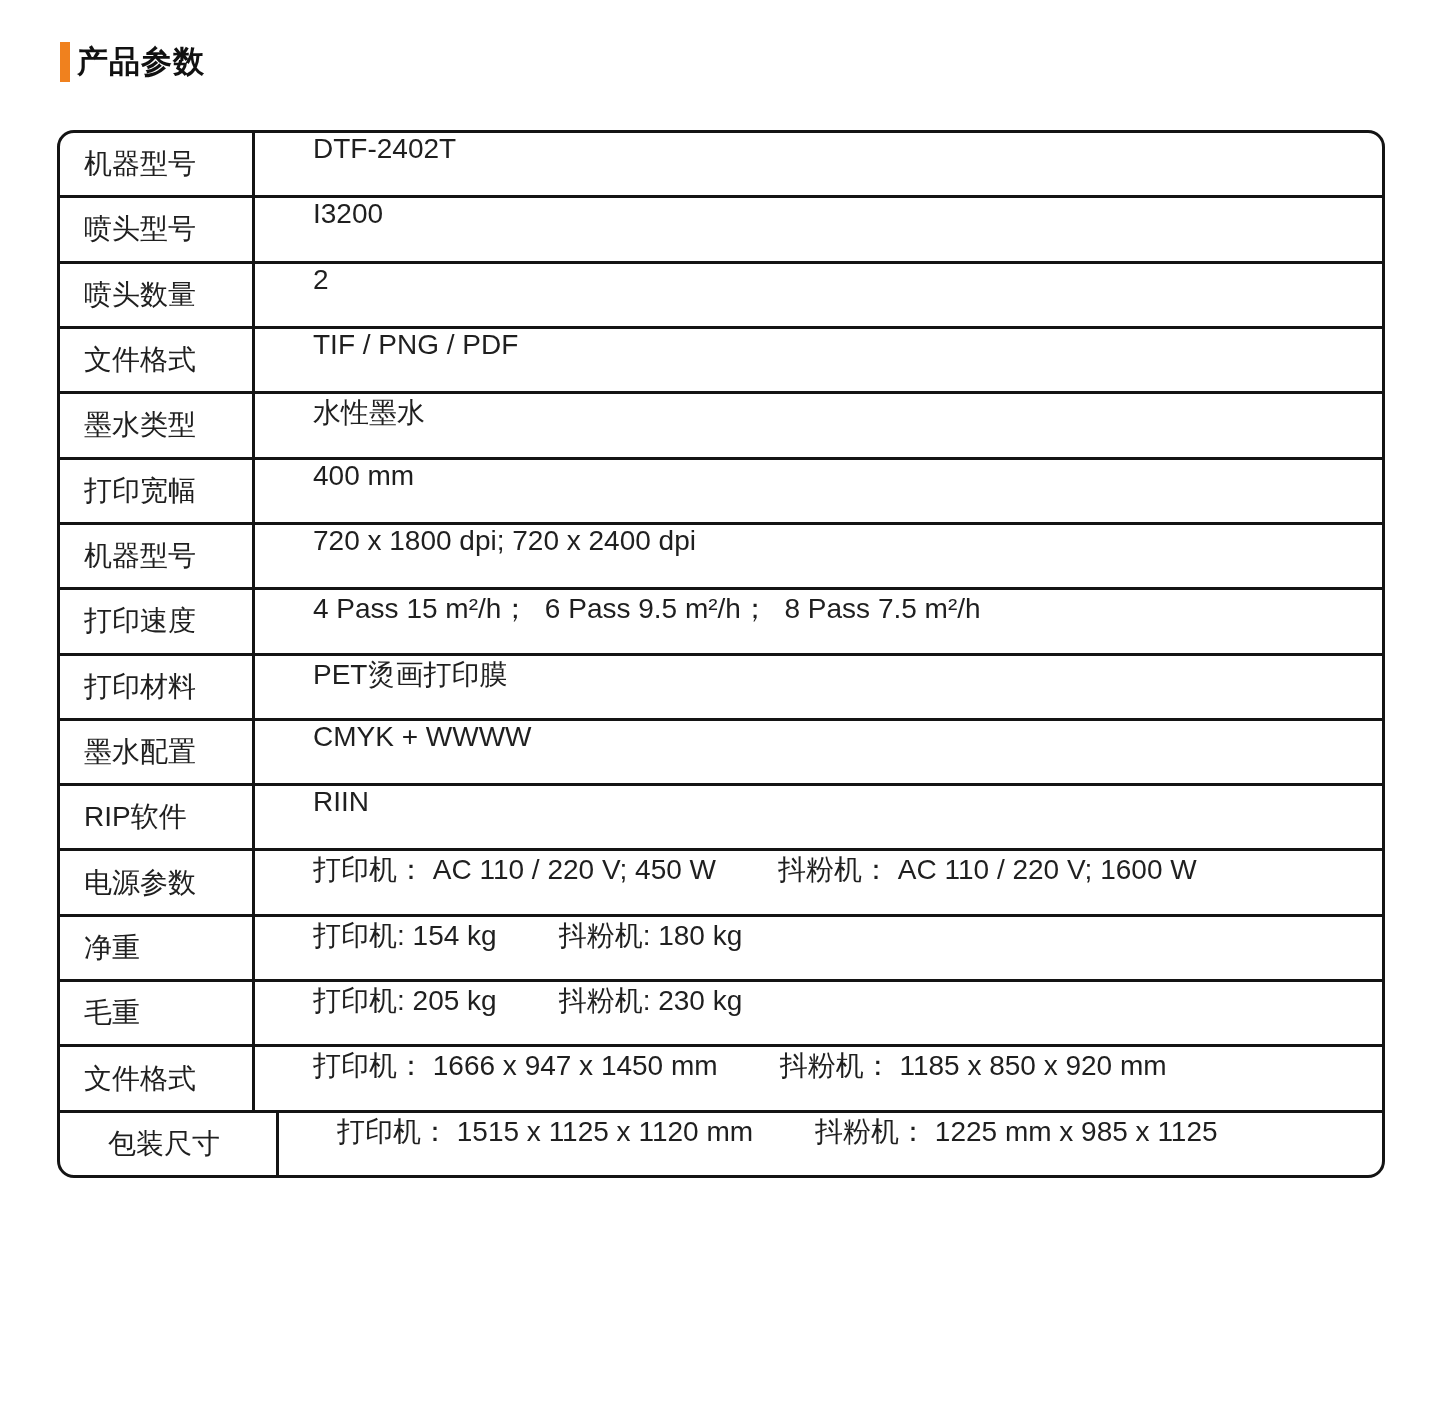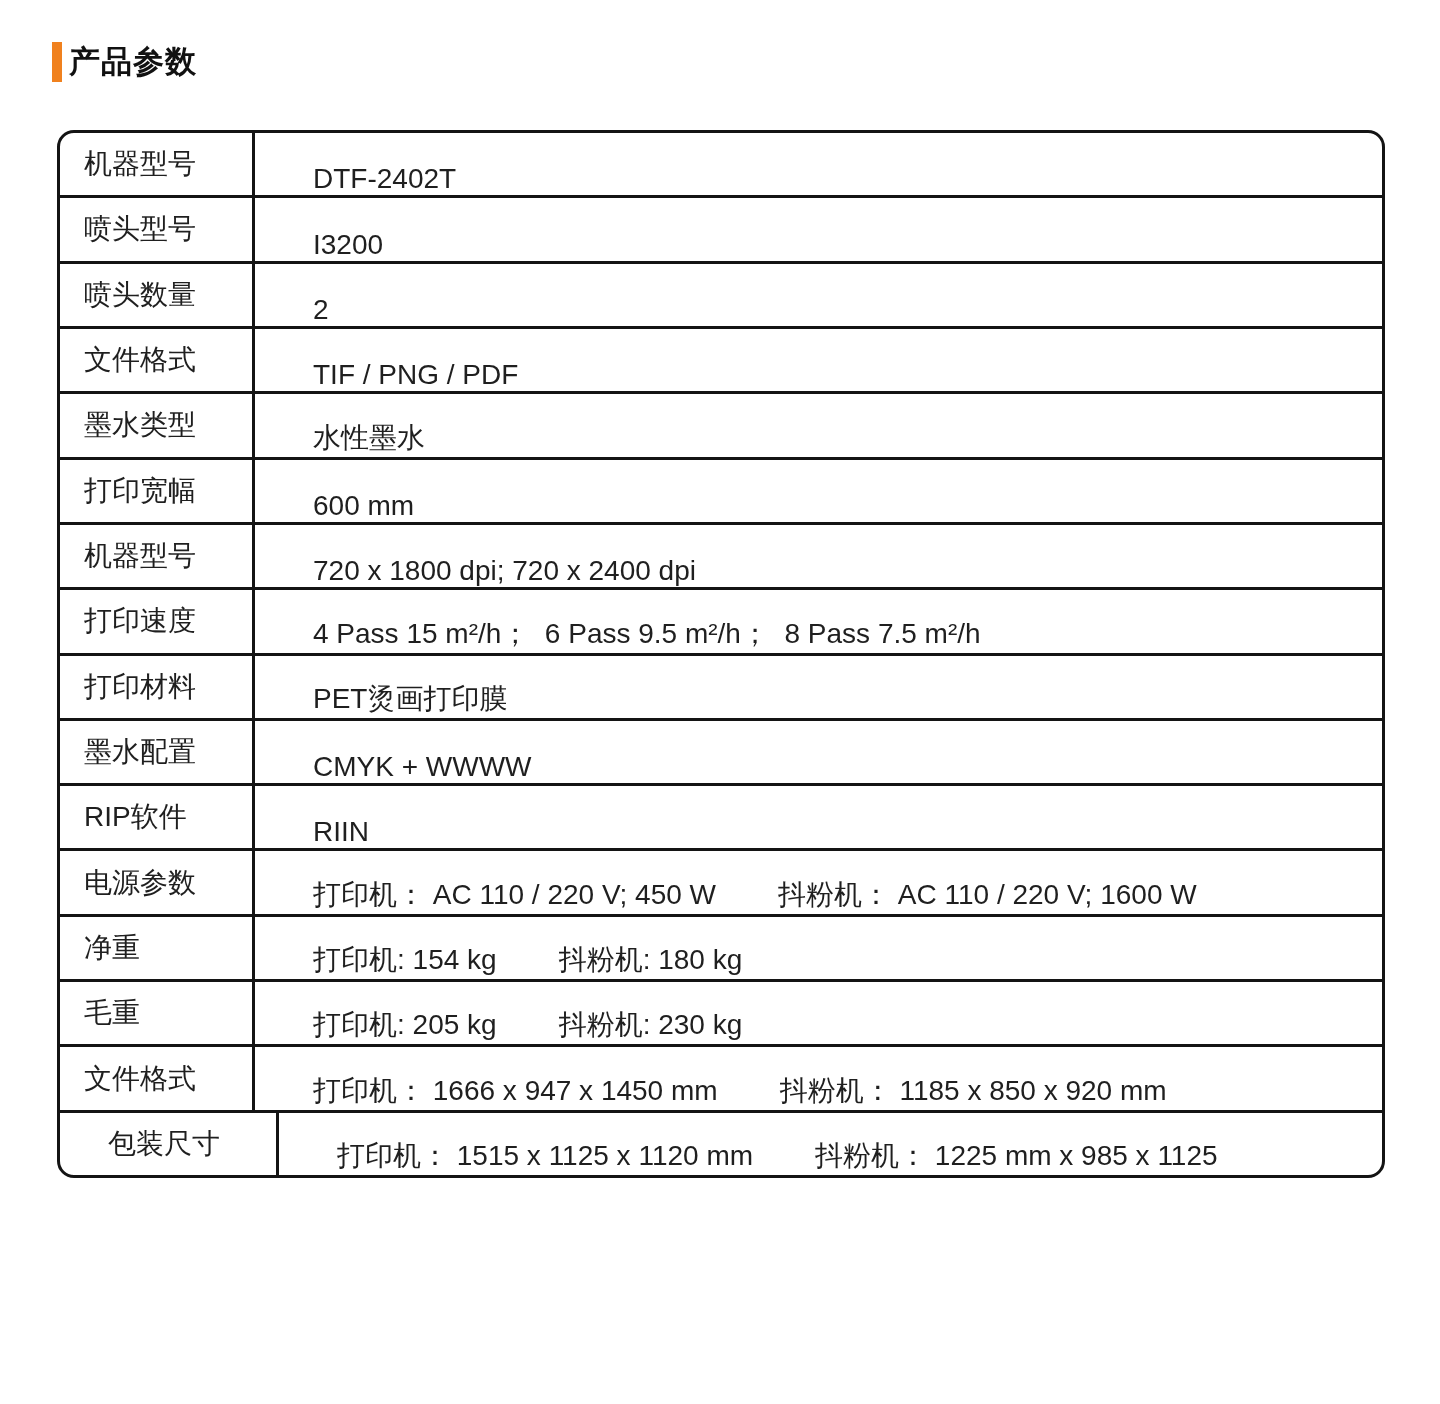--- a/index.html
+++ b/index.html
@@ -12,21 +12,21 @@
   }
   .page {
     position: relative;
     width: 1440px;
     height: 1404px;
     background: #ffffff;
     overflow: hidden;
   }
   .section-header {
     position: absolute;
-    left: 52px;
+    left: 60px;
     top: 42px;
     display: flex;
     align-items: flex-start;
   }
   .accent-bar {
     width: 10px;
     height: 40px;
     margin-right: 7px;
   }
   .page-title {
@@ -66,21 +66,21 @@
     display: flex;
     align-items: center;
     padding-left: 24px;
     font-size: 28px;
     font-weight: 300;
     color: #1f1f1f;
     box-sizing: border-box;
   }
   .value-cell {
     display: flex;
-    align-items: flex-end;
+    align-items: flex-start;
     padding-left: 58px;
     column-gap: 62px;
     font-size: 28px;
     font-weight: 300;
     color: #1f1f1f;
     box-sizing: border-box;
   }
   .value-cell span {
     white-space: pre;
   }
@@ -122,21 +122,21 @@
       </div>
       <div class="row">
         <div class="label-cell">墨水类型</div>
         <div class="value-cell">
           <span>水性墨水</span>
         </div>
       </div>
       <div class="row">
         <div class="label-cell">打印宽幅</div>
         <div class="value-cell">
-          <span>600 mm</span>
+          <span>400 mm</span>
         </div>
       </div>
       <div class="row">
         <div class="label-cell">机器型号</div>
         <div class="value-cell">
           <span>720 x 1800 dpi; 720 x 2400 dpi</span>
         </div>
       </div>
       <div class="row">
         <div class="label-cell">打印速度</div>

